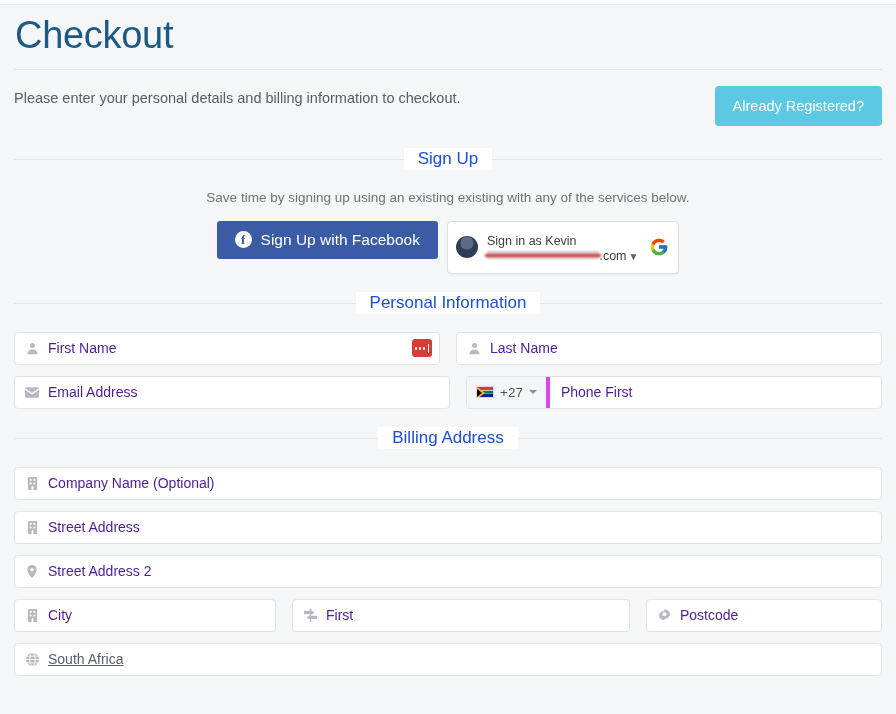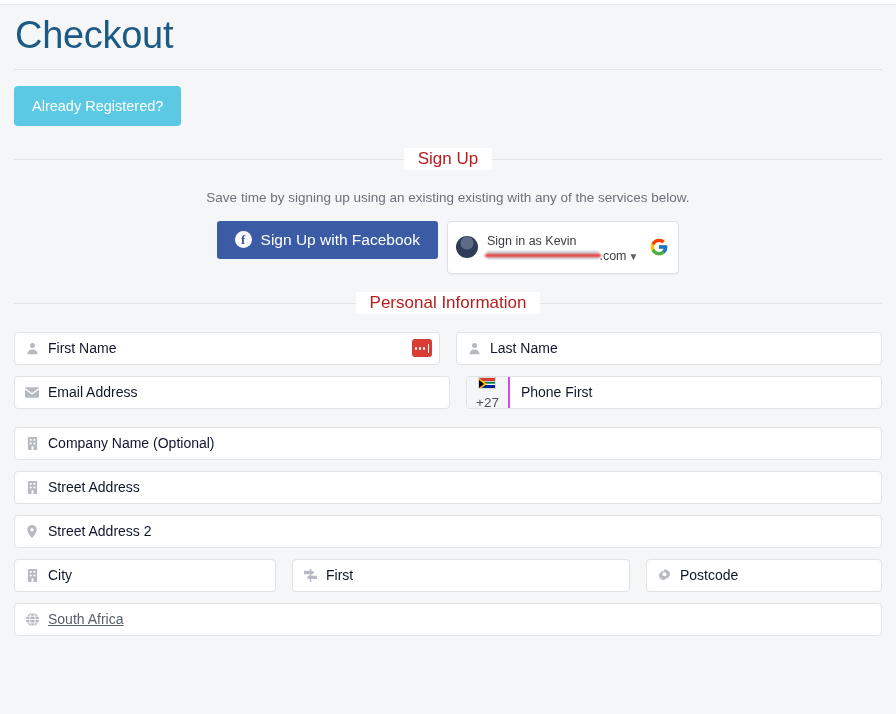--- a/index.html
+++ b/index.html
@@ -71,21 +71,21 @@
   .legend-wrap:before {
     content: "";
     position: absolute;
     left: 0; right: 0; top: 11px;
     border-top: 1px solid #e3e5e8;
   }
   .legend {
     position: relative;
     display: inline-block;
     background: #ffffff;
-    color: #b91c1c;
+    color: #1d4ed8;
     font-size: 17px;
     padding: 0 14px;
     line-height: 22px;
   }
 
   
   .signup-note {
     text-align: center;
     font-size: 13.5px;
     color: #6b727a;
@@ -197,21 +197,21 @@
     width: 14px;
     height: 14px;
     flex: none;
     display: inline-flex;
     align-items: center;
     justify-content: center;
     color: #b6bac0;
   }
   .fplace {
     font-size: 14px;
-    color: #0f172a;
+    color: #4c1d95;
     white-space: nowrap;
     overflow: hidden;
     text-overflow: ellipsis;
   }
   .fvalue {
     font-size: 14px;
     color: #56606b;
     white-space: nowrap;
     text-decoration: underline;
   }
@@ -250,23 +250,22 @@
     border-radius: 4px;
     height: 33px;
     overflow: hidden;
   }
   .cc {
     display: flex;
     align-items: center;
     gap: 6px;
     padding: 0 9px;
     background: #f4f5f6;
-    border-right: 2px solid #d946ef;
+    border-right: 4px solid #d946ef;
     cursor: pointer;
-    flex-direction: column;
   }
   .cc-code { font-size: 13.5px; color: #4b5259; }
   .cc-caret {
     width: 0; height: 0;
     border-left: 4px solid transparent;
     border-right: 4px solid transparent;
     border-top: 4px solid #8a9099;
   }
   .flag {
     width: 18px; height: 12px;
@@ -317,20 +316,21 @@
 <body>
 
 <div class="top-strip"></div>
 
 <div class="page">
 
   <h1 class="page-title">Checkout</h1>
   <hr class="rule">
 
   <div class="intro-row">
+    <div class="intro-text">Please enter your personal details and billing information to checkout.</div>
     <button class="btn-registered">Already Registered?</button>
   </div>
 
   <div class="section">
     <div class="legend-wrap">
       <span class="legend">Sign Up</span>
     </div>
 
     <div class="signup-note">Save time by signing up using an existing existing with any of the services below.</div>
 
@@ -421,20 +421,23 @@
           </div>
           <div class="phone-input">
             <span class="fplace">Phone First</span>
           </div>
         </div>
       </div>
     </div>
   </div>
 
   <div class="section">
+    <div class="legend-wrap">
+      <span class="legend">Billing Address</span>
+    </div>
 
     <div class="fields">
       <div class="frow">
         <div class="field">
           <span class="fi">
             <svg width="11" height="13" viewBox="0 0 12 14" fill="currentColor">
                 <rect x="1" y="0" width="10" height="14" rx="1"></rect>
                 <g fill="#fff">
                   <rect x="3" y="2" width="2" height="2"></rect>
                   <rect x="7" y="2" width="2" height="2"></rect>

